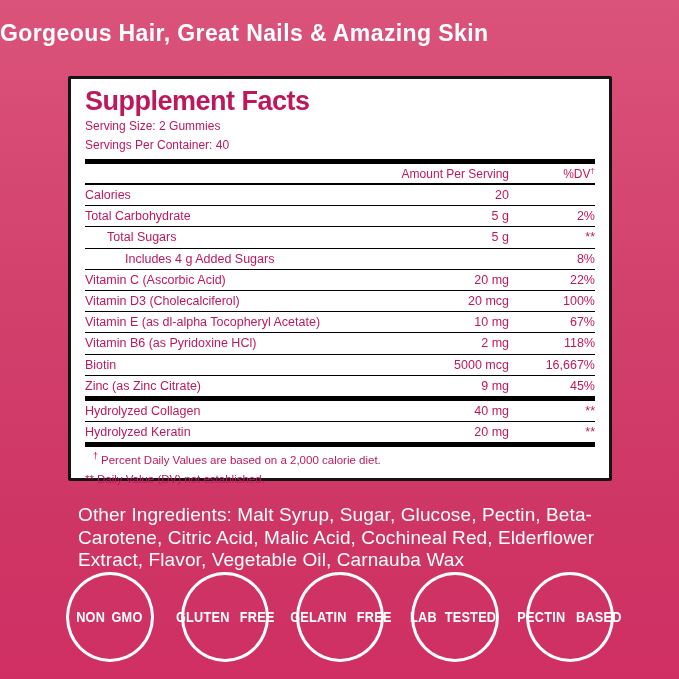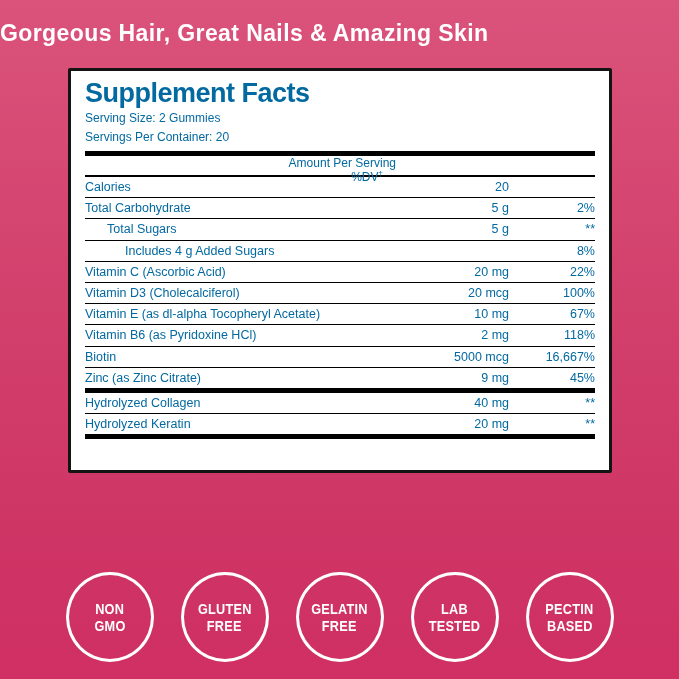--- a/index.html
+++ b/index.html
@@ -9,36 +9,36 @@
     font-family:"Liberation Sans",sans-serif;
   }
   
   .headline{
     position:absolute;top:20px;left:0;width:100%;
     text-align:left;color:#FFFFFF;font-size:23px;font-weight:bold;
     letter-spacing:.4px;
   }
   
   .panel{
-    position:absolute;left:68px;top:68px;width:544px;height:405px;
+    position:absolute;left:68px;top:76px;width:544px;height:405px;
     box-sizing:border-box;background:#FFFFFF;border:3px solid #141414;
-    border-radius:2px;padding:6px 14px 0 14px;color:#0369a1;
+    border-radius:2px;padding:6px 14px 0 14px;color:#be185d;
   }
   .panel-title{
     margin:0;font-size:27px;font-weight:bold;letter-spacing:-.5px;line-height:32px;
   }
   .serving-line{font-size:12px;line-height:18.5px;}
   .bar-thick{height:5px;background:#000;margin-top:5px;}
   .bar-thick.mid{margin-top:0;}
   .facts-table{width:100%;}
   .frow{
     display:flex;align-items:center;height:20.2px;
     border-bottom:1px solid #000;font-size:12.5px;
   }
-  .frow.header{height:19px;border-bottom:2.5px solid #000;font-size:12px;flex-direction:column;}
+  .frow.header{height:19px;border-bottom:2.5px solid #000;font-size:12px;}
   .frow.no-border{border-bottom:none;}
   .cell-name{flex:1;white-space:nowrap;overflow:hidden;}
   .cell-name.indent-1{padding-left:22px;}
   .cell-name.indent-2{padding-left:40px;}
   .cell-amount{width:112px;text-align:right;white-space:nowrap;}
   .cell-dv{width:86px;text-align:right;white-space:nowrap;}
   .frow.header .cell-amount{font-weight:normal;}
   sup.dv-sup{font-size:8px;vertical-align:super;line-height:0;}
   .footnotes{padding:4px 0 0 0;font-size:11.5px;line-height:18.5px;}
   .footnote .fn-marker{padding-right:3px;}
@@ -50,39 +50,39 @@
     color:#FFFFFF;font-size:19px;line-height:22.5px;font-weight:500;
     letter-spacing:.1px;
   }
   
   .badges{
     position:absolute;left:0;top:572px;width:100%;
     display:flex;justify-content:center;gap:27px;
   }
   .badge{
     width:88px;height:90px;border:3.5px solid #FFFFFF;border-radius:50%;
-    box-sizing:border-box;display:flex;flex-direction:column;
+    box-sizing:border-box;display:flex;flex-direction:row;
     align-items:center;justify-content:center;color:#FFFFFF;
   }
   .badge-line{
     font-size:15.5px;font-weight:bold;line-height:17.5px;letter-spacing:.3px;
     transform:scaleX(.82);white-space:nowrap;
   }
 </style>
 </head>
 <body>
 
 <div class="stage">
 
   <div class="headline">Gorgeous Hair, Great Nails &amp; Amazing Skin</div>
 
   <div class="panel">
     <h1 class="panel-title">Supplement Facts</h1>
     <div class="serving-line">Serving Size: 2 Gummies</div>
-    <div class="serving-line">Servings Per Container: 20</div>
+    <div class="serving-line">Servings Per Container: 40</div>
 
     <div class="bar-thick"></div>
 
     <div class="facts-table">
       <div class="frow header">
         <div class="cell-name"></div>
         <div class="cell-amount">Amount Per Serving</div>
         <div class="cell-dv"><span>%DV</span><sup class="dv-sup">†</sup></div>
       </div>
 
@@ -145,23 +145,28 @@
         <div class="cell-dv">**</div>
       </div>
       <div class="frow no-border">
         <div class="cell-name">Hydrolyzed Keratin</div>
         <div class="cell-amount">20 mg</div>
         <div class="cell-dv">**</div>
       </div>
 
       <div class="bar-thick mid"></div>
 
+      <div class="footnotes">
+        <div class="footnote first"><span class="fn-marker">†</span><span>Percent Daily Values are based on a 2,000 calorie diet.</span></div>
+        <div class="footnote"><span class="fn-marker">**</span><span>Daily Value (DV) not established.</span></div>
+      </div>
     </div>
   </div>
 
+  <p class="other-ingredients">Other Ingredients: Malt Syrup, Sugar, Glucose, Pectin, Beta-Carotene, Citric Acid, Malic Acid, Cochineal Red, Elderflower Extract, Flavor, Vegetable Oil, Carnauba Wax</p>
 
   <div class="badges">
     <div class="badge">
       <span class="badge-line">NON</span>
       <span class="badge-line">GMO</span>
     </div>
     <div class="badge">
       <span class="badge-line">GLUTEN</span>
       <span class="badge-line">FREE</span>
     </div>

